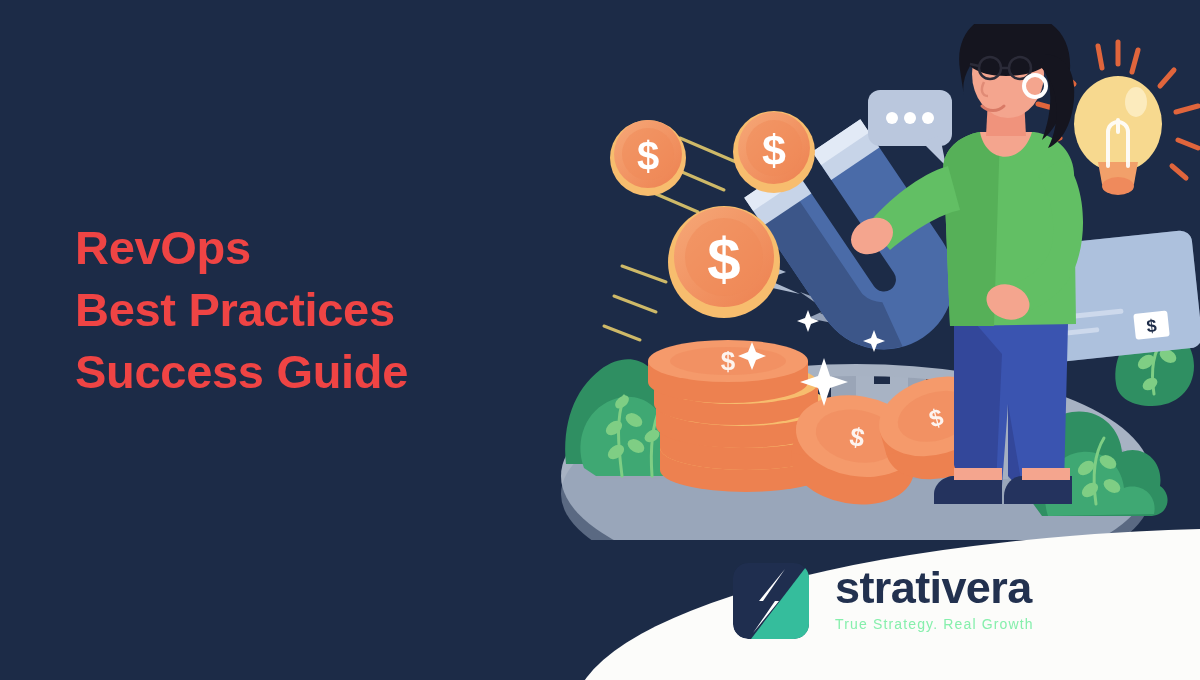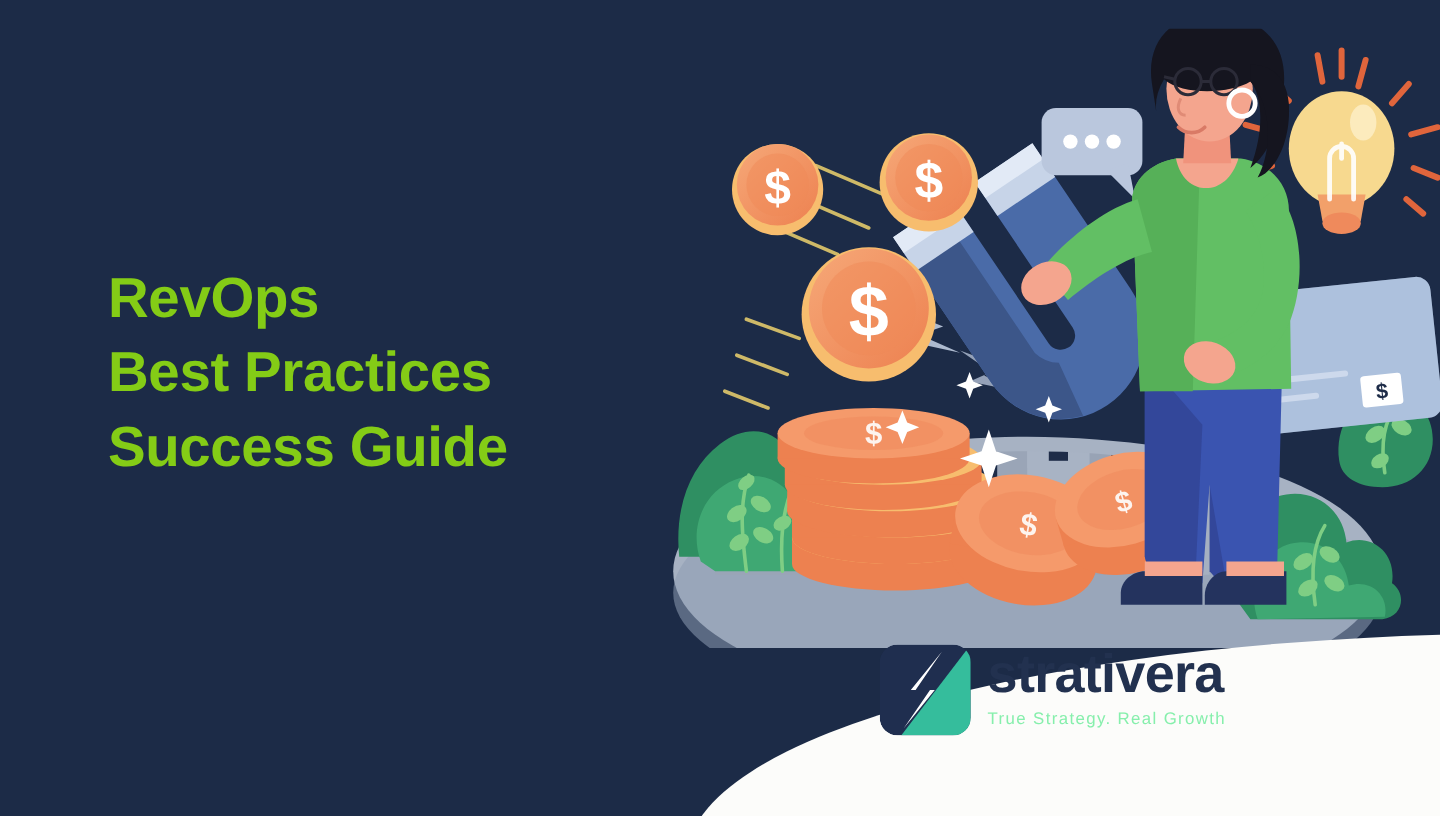--- a/index.html
+++ b/index.html
@@ -16,48 +16,47 @@
     background: #1c2b47;
     font-family: "Liberation Sans", sans-serif;
   }
 
   
   .headline {
     position: absolute;
     left: 75px;
     top: 186px;
     width: 480px;
-    color: #84cc16;
+    color: #ef4444;
     font-size: 47px;
     font-weight: bold;
     line-height: 62px;
     letter-spacing: -0.3px;
     white-space: pre-line;
-    margin-left: 15px;
   }
 
   
   .footer-plate {
     position: absolute;
     left: 573px;
     top: 528px;
     width: 700px;
     height: 300px;
     background: #fcfcfa;
     border-top-left-radius: 100% 62%;
   }
 
   
   .logo {
     position: absolute;
     left: 733px;
-    top: 537px;
+    top: 563px;
     display: flex;
     align-items: center;
-    gap: 14px;
+    gap: 26px;
   }
   .logo-mark {
     width: 76px;
     height: 76px;
     border-radius: 15px;
     overflow: hidden;
     flex: 0 0 auto;
   }
   .logo-text { padding-bottom: 4px; }
   .logo-word {

